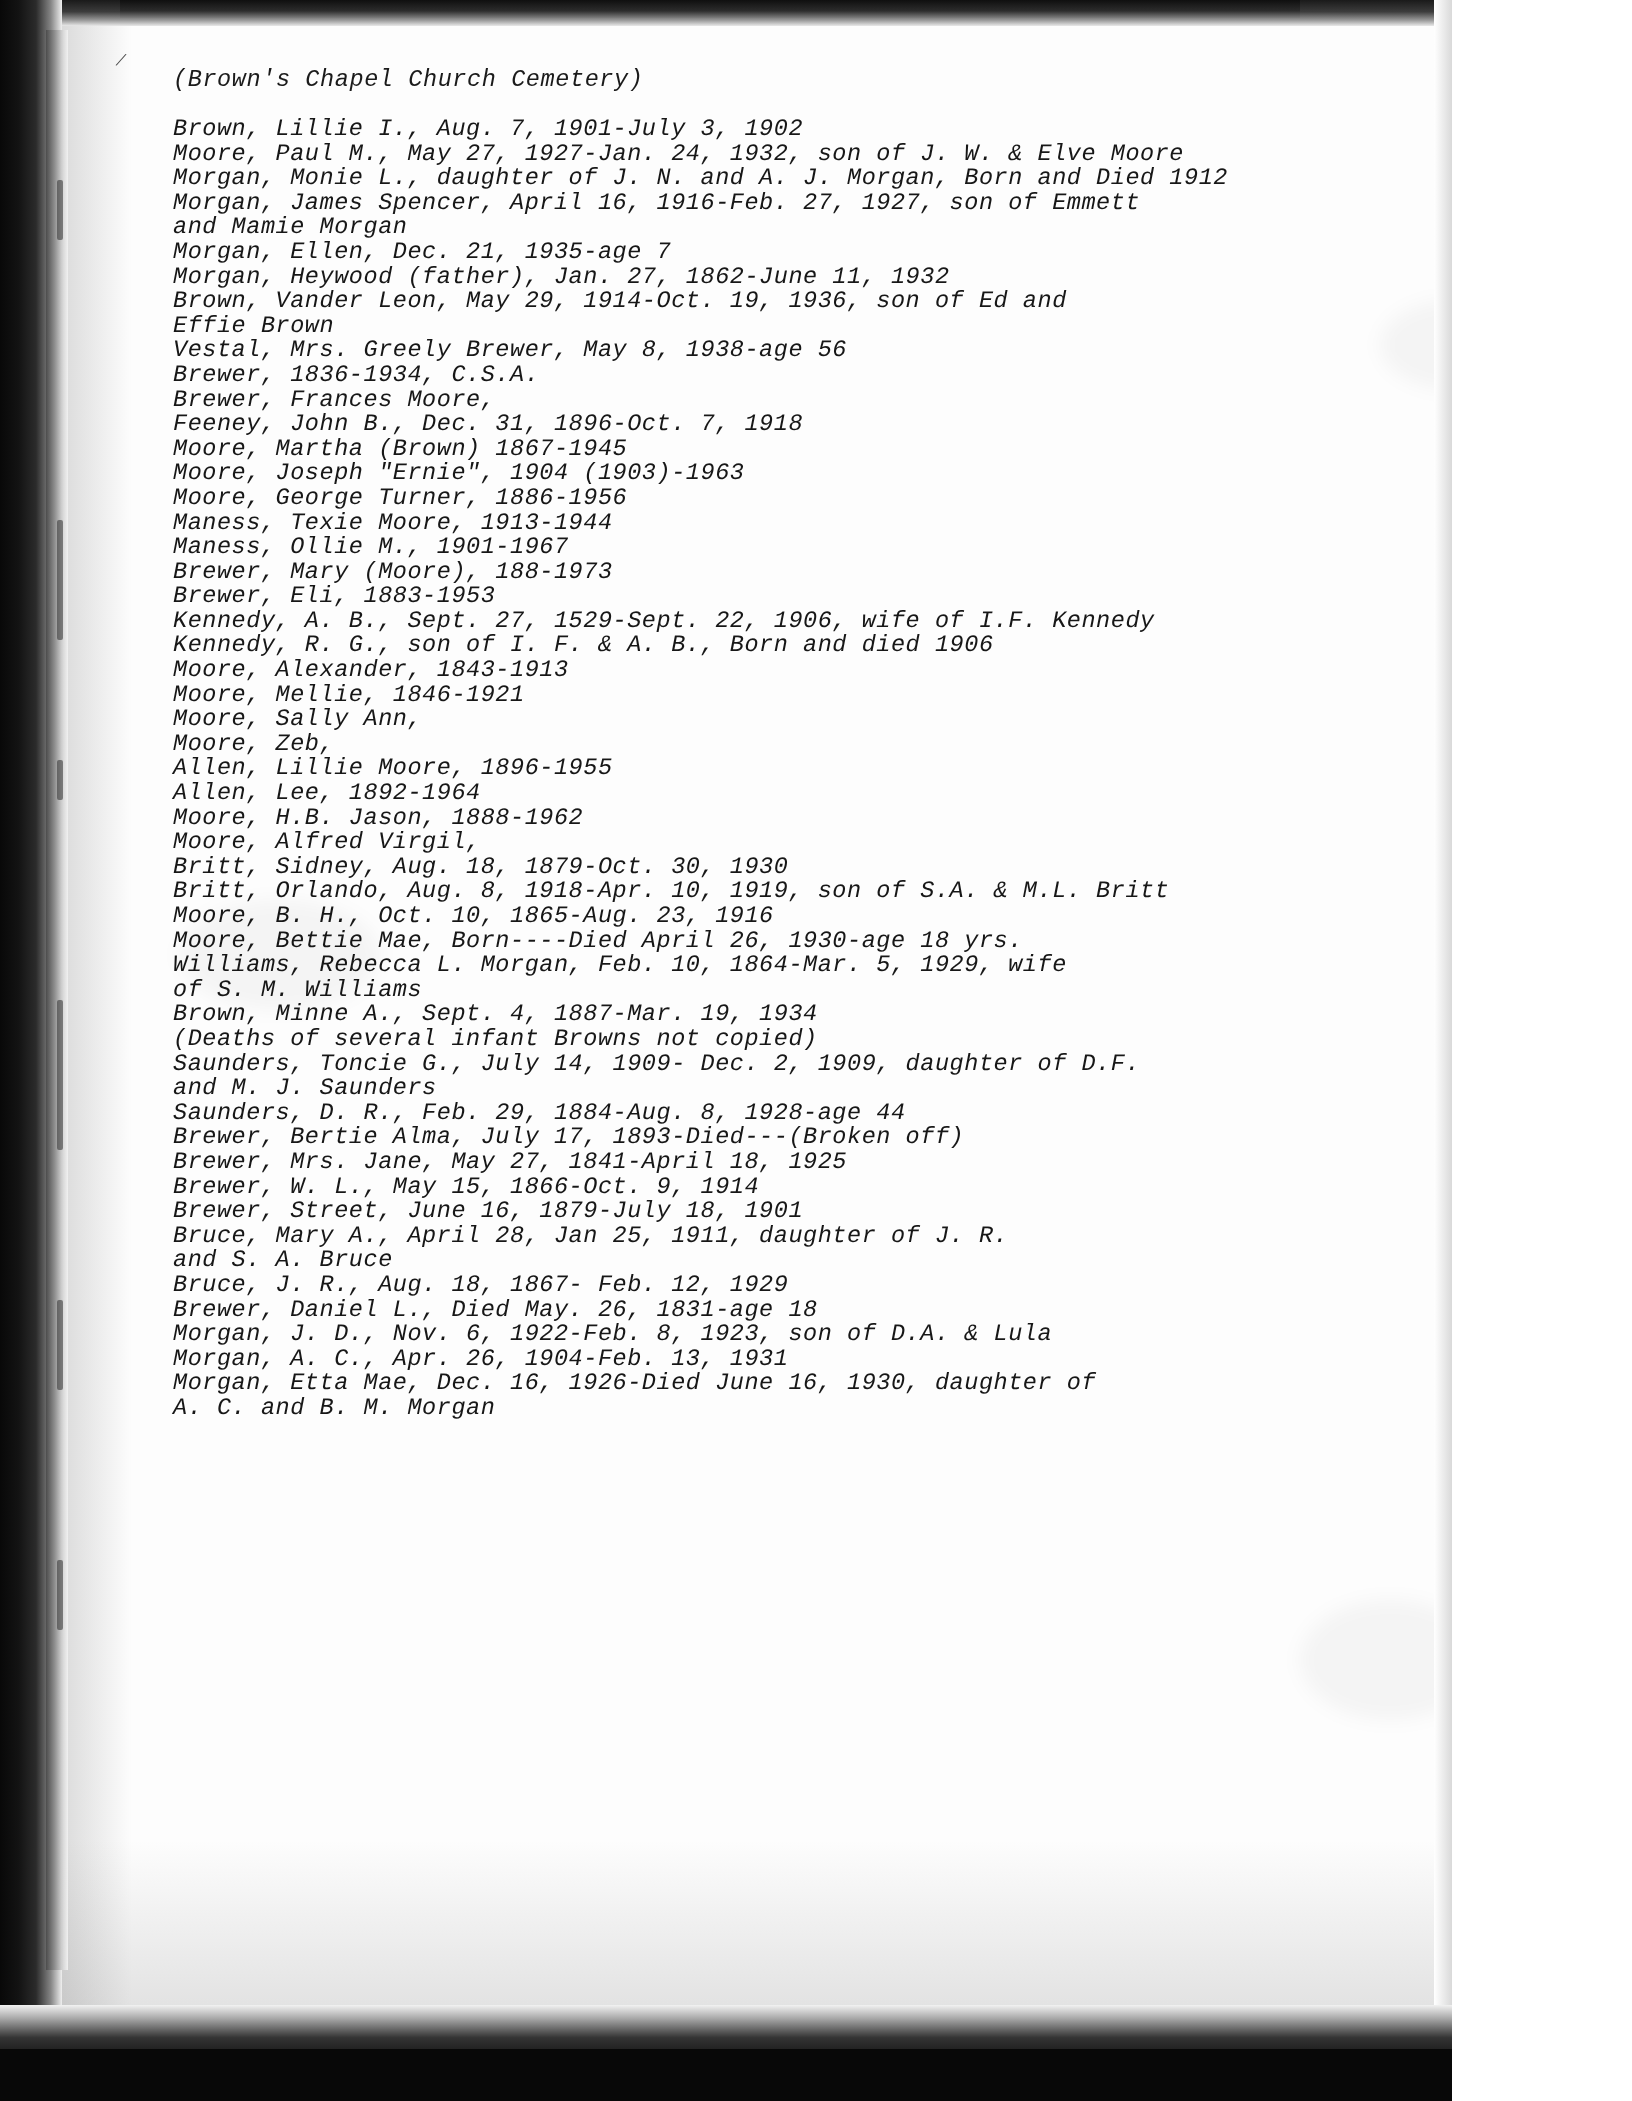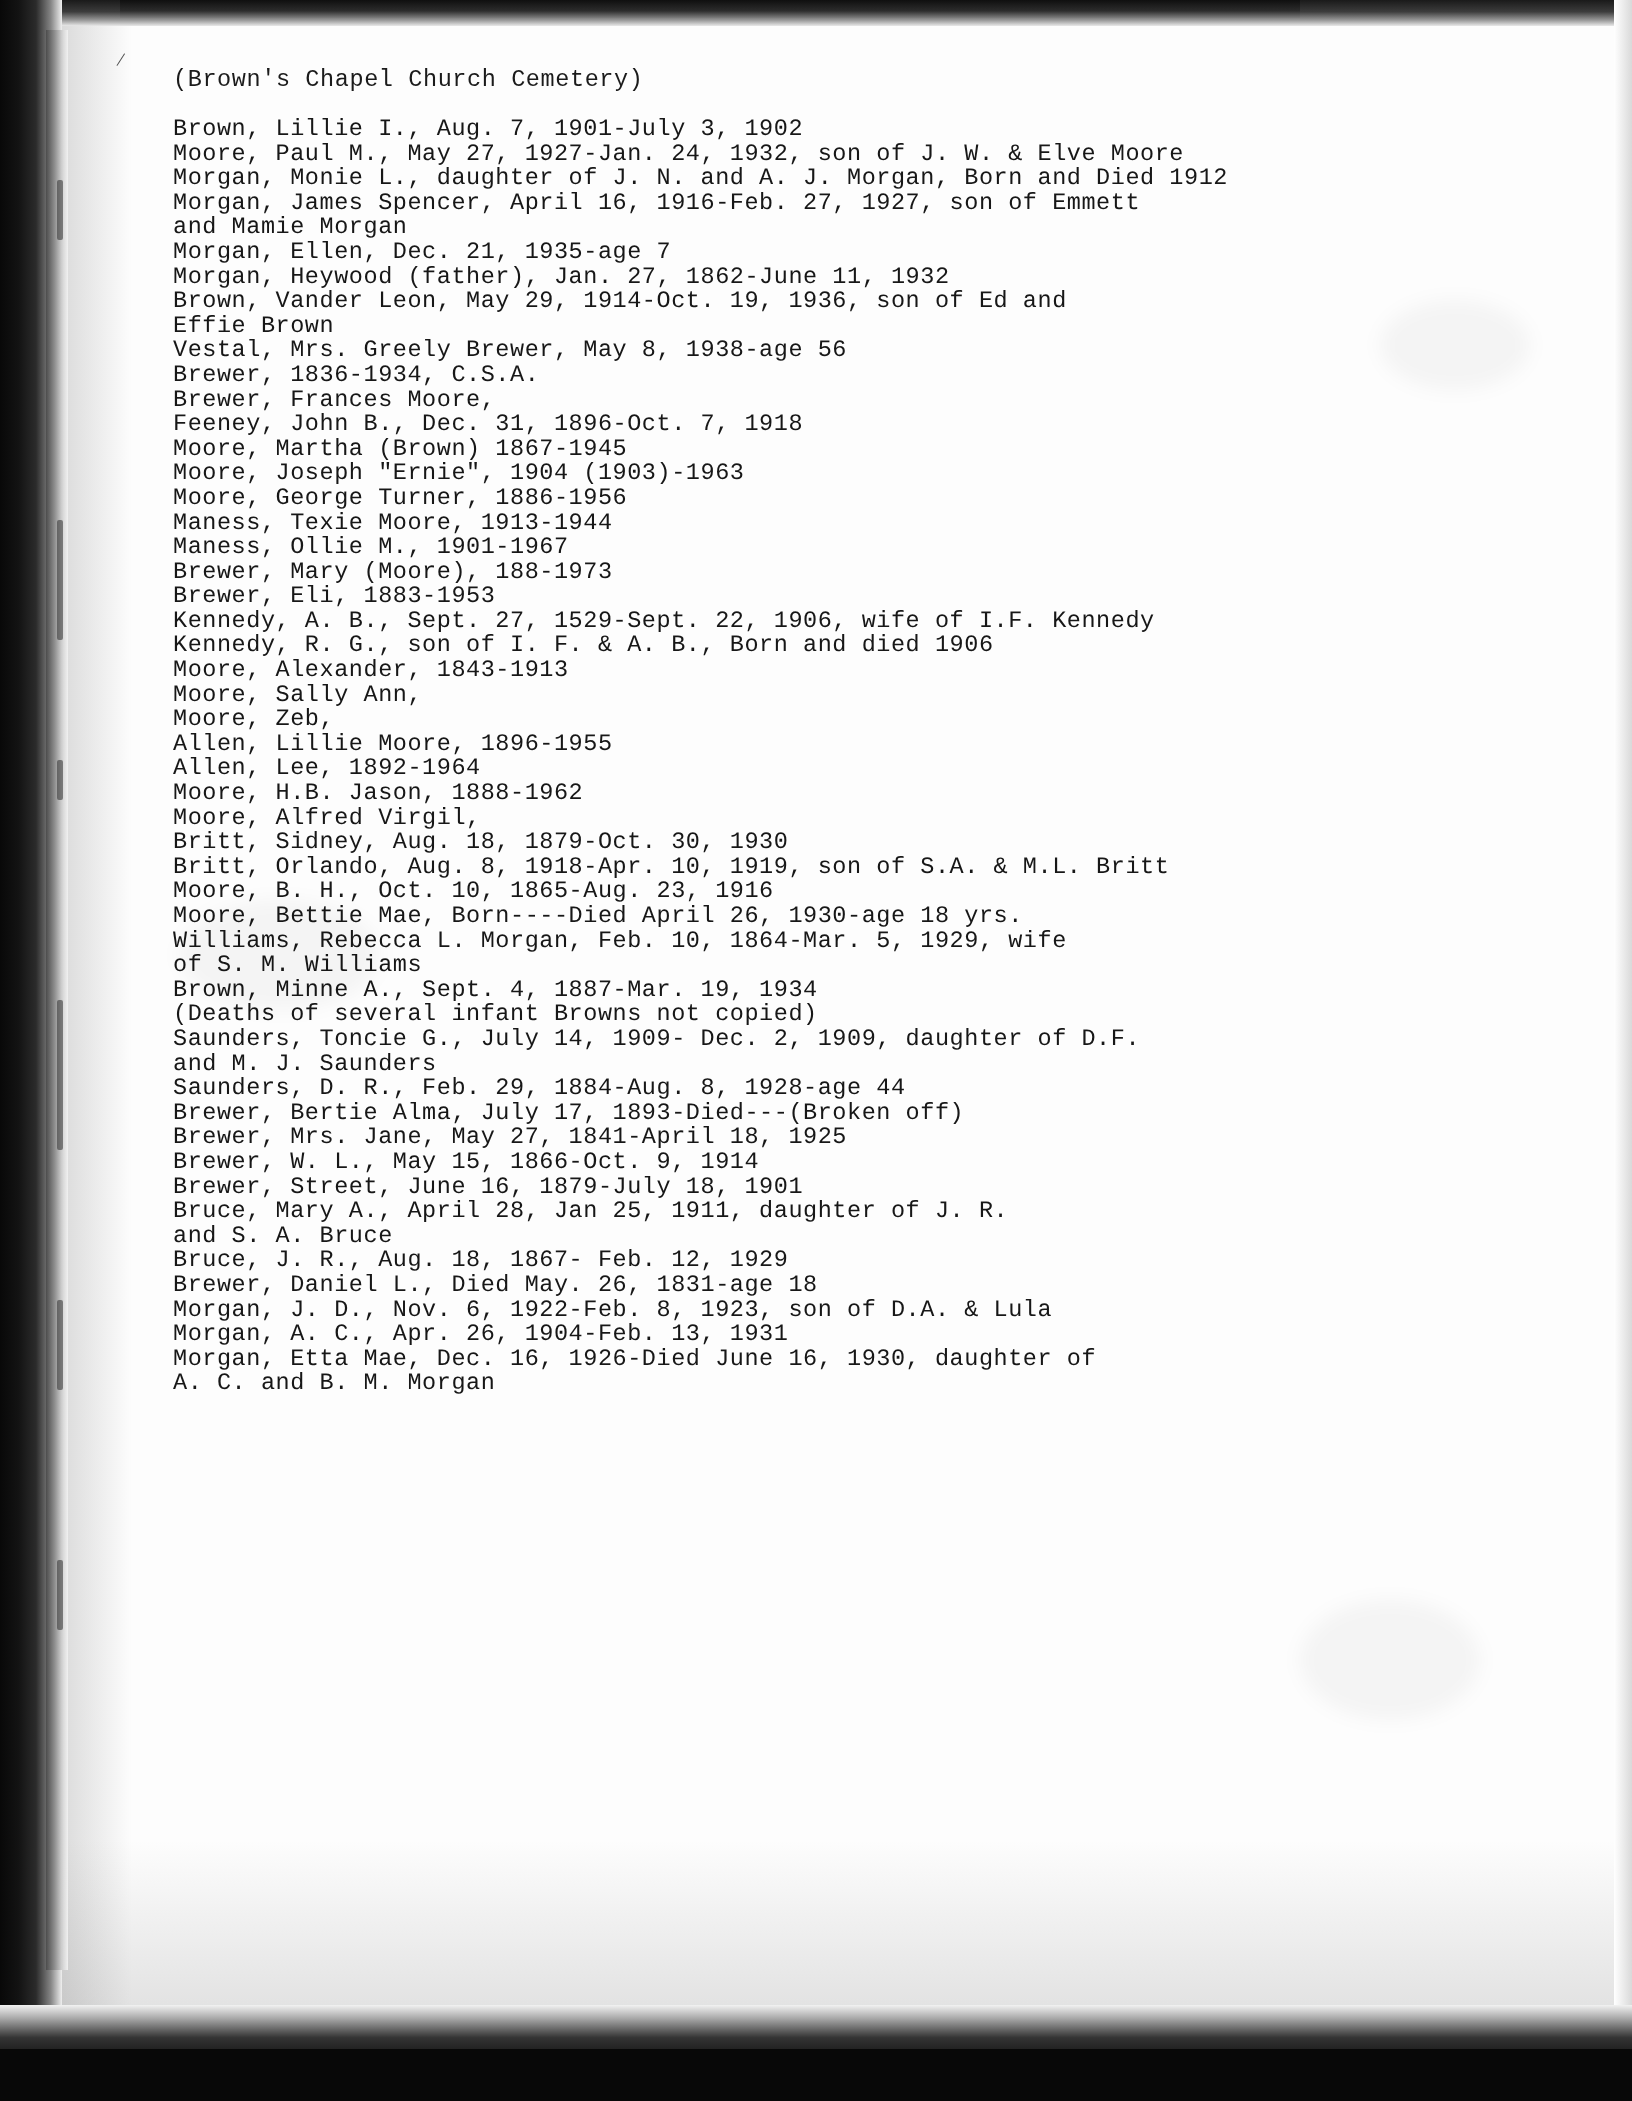--- a/index.html
+++ b/index.html
@@ -3,25 +3,26 @@
 <meta charset="utf-8">
 <title>Brown's Chapel Church Cemetery</title>
 <style>
   html, body {
     margin: 0;
     padding: 0;
     background: #ffffff;
   }
   #page {
     position: relative;
-    width: 1632px;
+    width: 1452px;
     height: 2101px;
     background: #f97316;
     overflow: hidden;
     font-family: "Liberation Mono", "DejaVu Sans Mono", monospace;
+    font-style: italic;
   }
 
   
   .scan-edge-top {
     position: absolute;
     top: 0; left: 0;
     width: 1632px; height: 26px;
     background: linear-gradient(180deg,#1a1a1a 0%, #3c3c3c 45%, #9a9a9a 78%, #e9e9e9 100%);
   }
   .scan-edge-top-blotch {
@@ -176,20 +177,21 @@
         <div class="entry-line">Moore, Martha (Brown) 1867-1945</div>
         <div class="entry-line">Moore, Joseph "Ernie", 1904 (1903)-1963</div>
         <div class="entry-line">Moore, George Turner, 1886-1956</div>
         <div class="entry-line">Maness, Texie Moore, 1913-1944</div>
         <div class="entry-line">Maness, Ollie M., 1901-1967</div>
         <div class="entry-line">Brewer, Mary (Moore), 188-1973</div>
         <div class="entry-line">Brewer, Eli, 1883-1953</div>
         <div class="entry-line">Kennedy, A. B., Sept. 27, 1529-Sept. 22, 1906, wife of I.F. Kennedy</div>
         <div class="entry-line">Kennedy, R. G., son of I. F. &amp; A. B., Born and died 1906</div>
         <div class="entry-line">Moore, Alexander, 1843-1913</div>
+        <div class="entry-line">Moore, Mellie, 1846-1921</div>
         <div class="entry-line">Moore, Sally Ann,</div>
         <div class="entry-line">Moore, Zeb,</div>
         <div class="entry-line">Allen, Lillie Moore, 1896-1955</div>
         <div class="entry-line">Allen, Lee, 1892-1964</div>
         <div class="entry-line">Moore, H.B. Jason, 1888-1962</div>
         <div class="entry-line">Moore, Alfred Virgil,</div>
         <div class="entry-line">Britt, Sidney, Aug. 18, 1879-Oct. 30, 1930</div>
         <div class="entry-line">Britt, Orlando, Aug. 8, 1918-Apr. 10, 1919, son of S.A. &amp; M.L. Britt</div>
         <div class="entry-line">Moore, B. H., Oct. 10, 1865-Aug. 23, 1916</div>
         <div class="entry-line">Moore, Bettie Mae, Born----Died April 26, 1930-age 18 yrs.</div>

